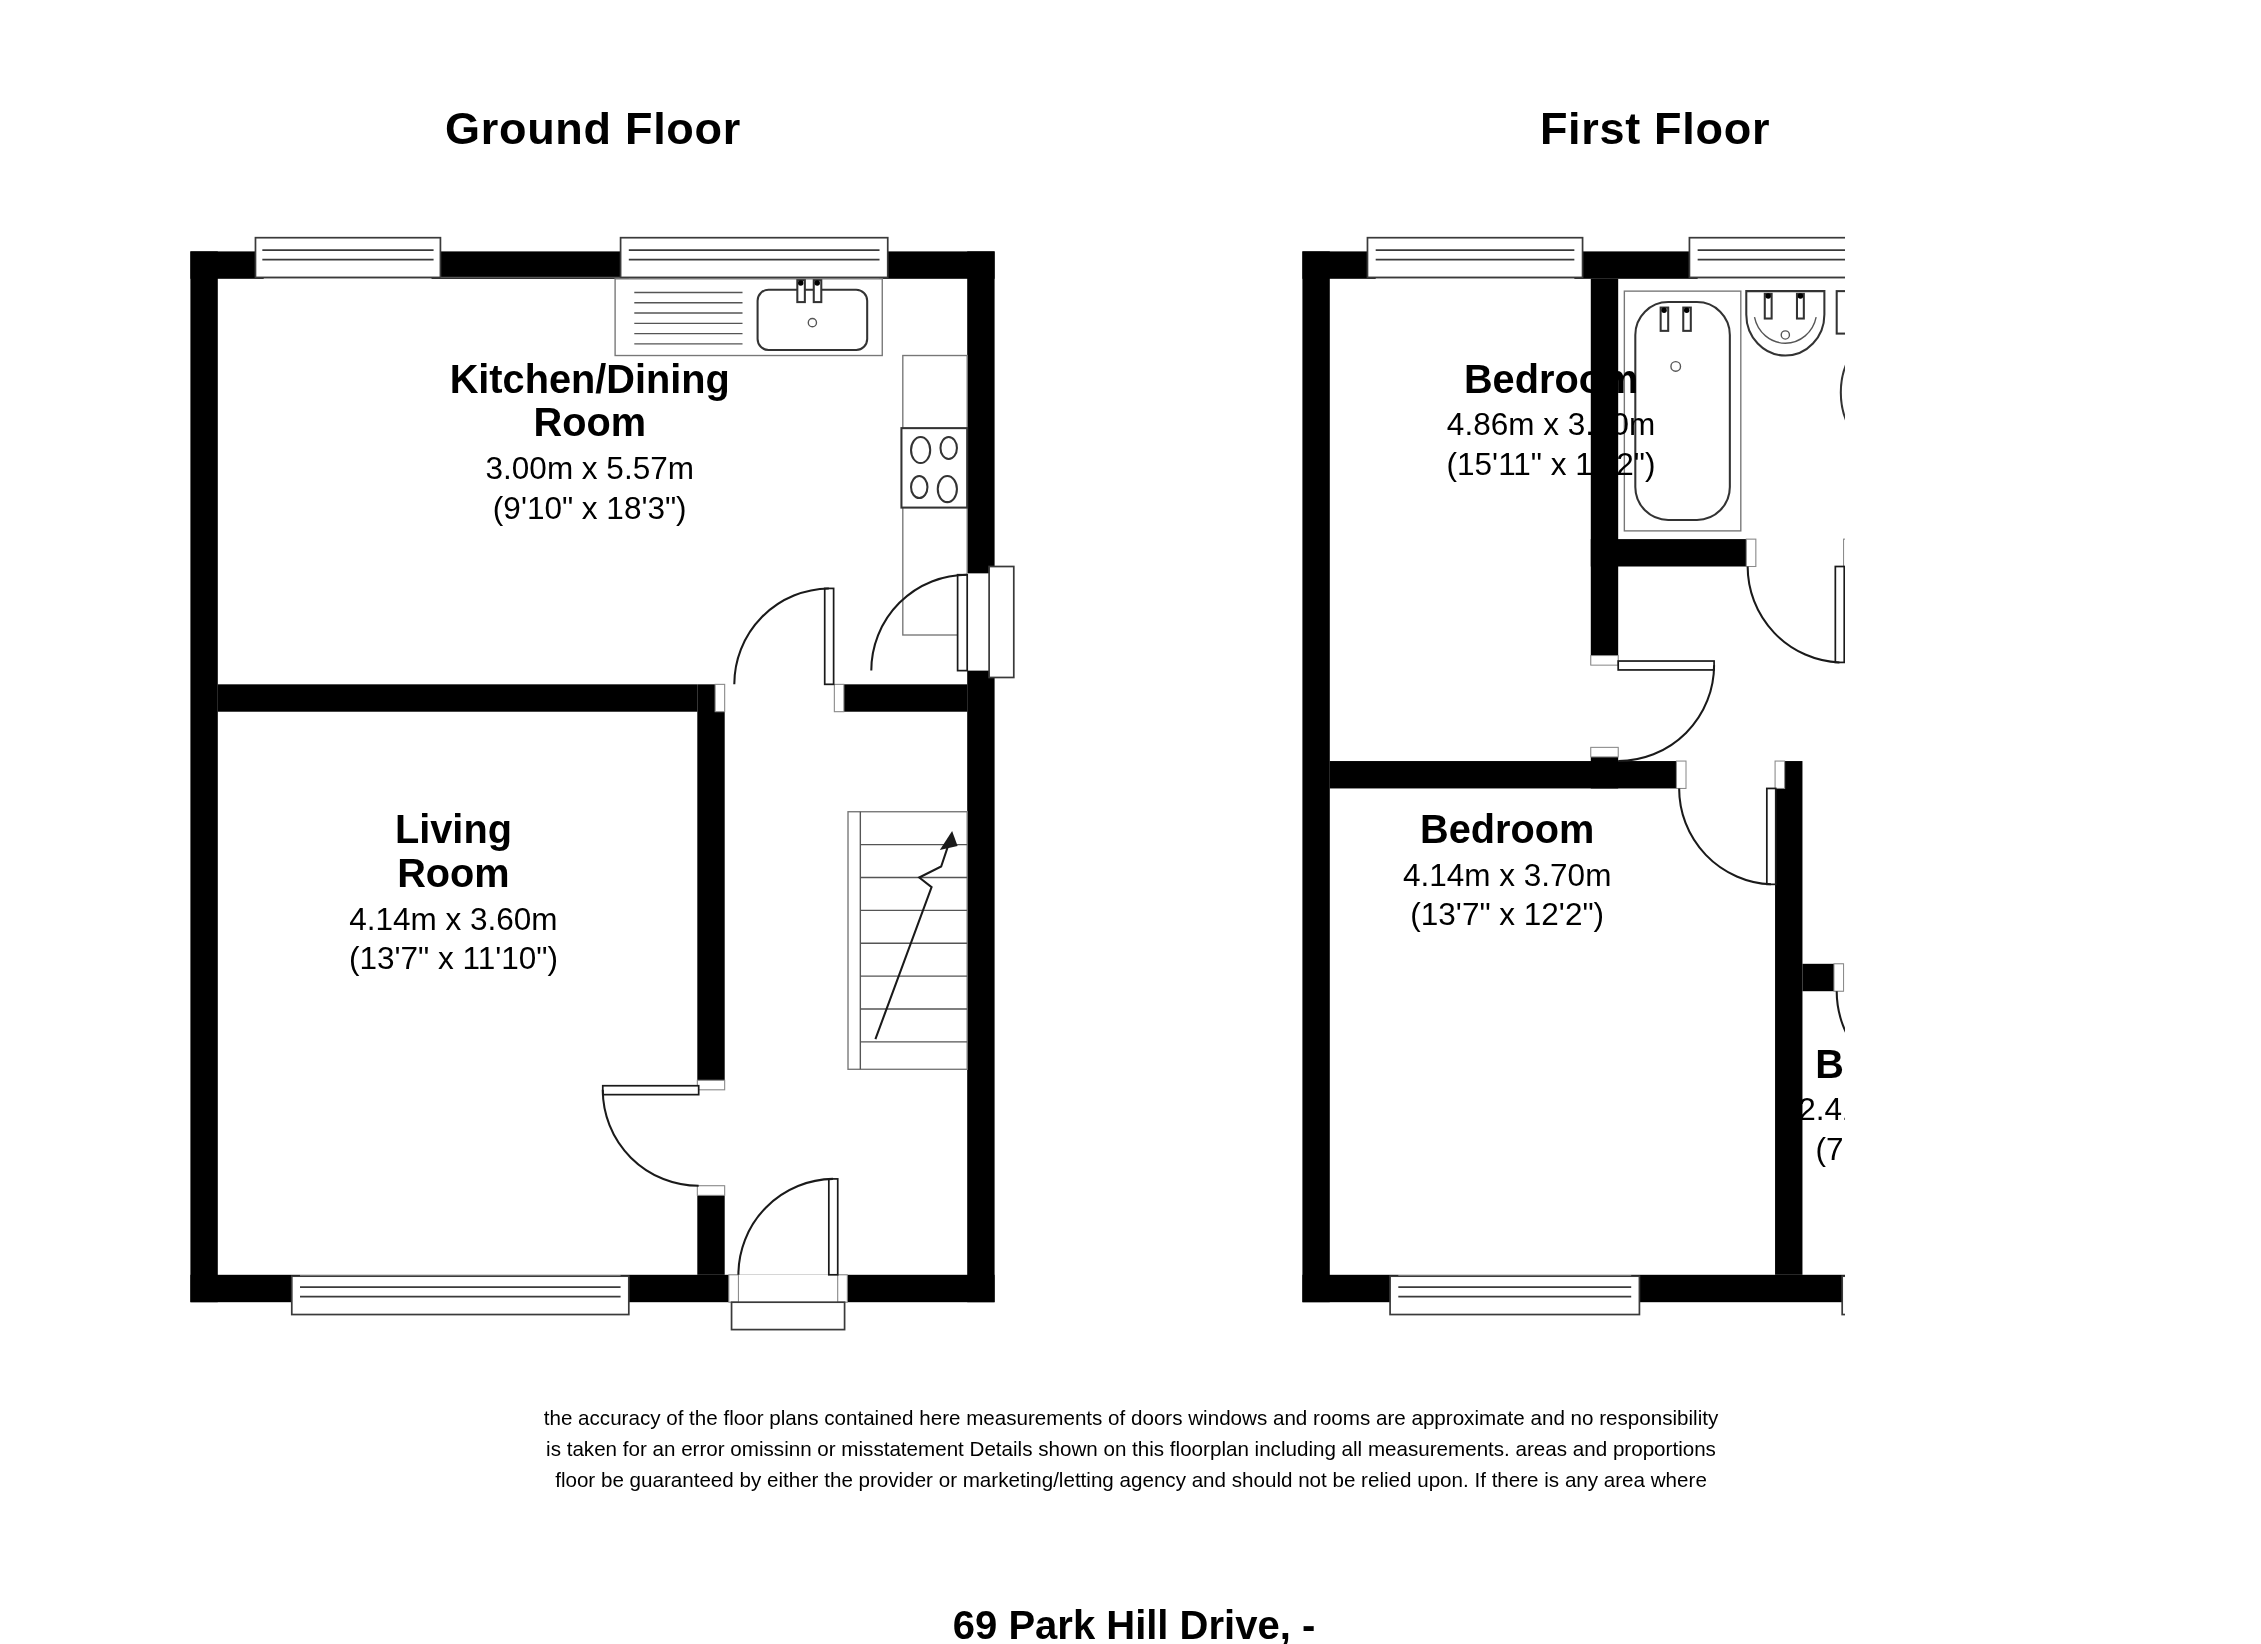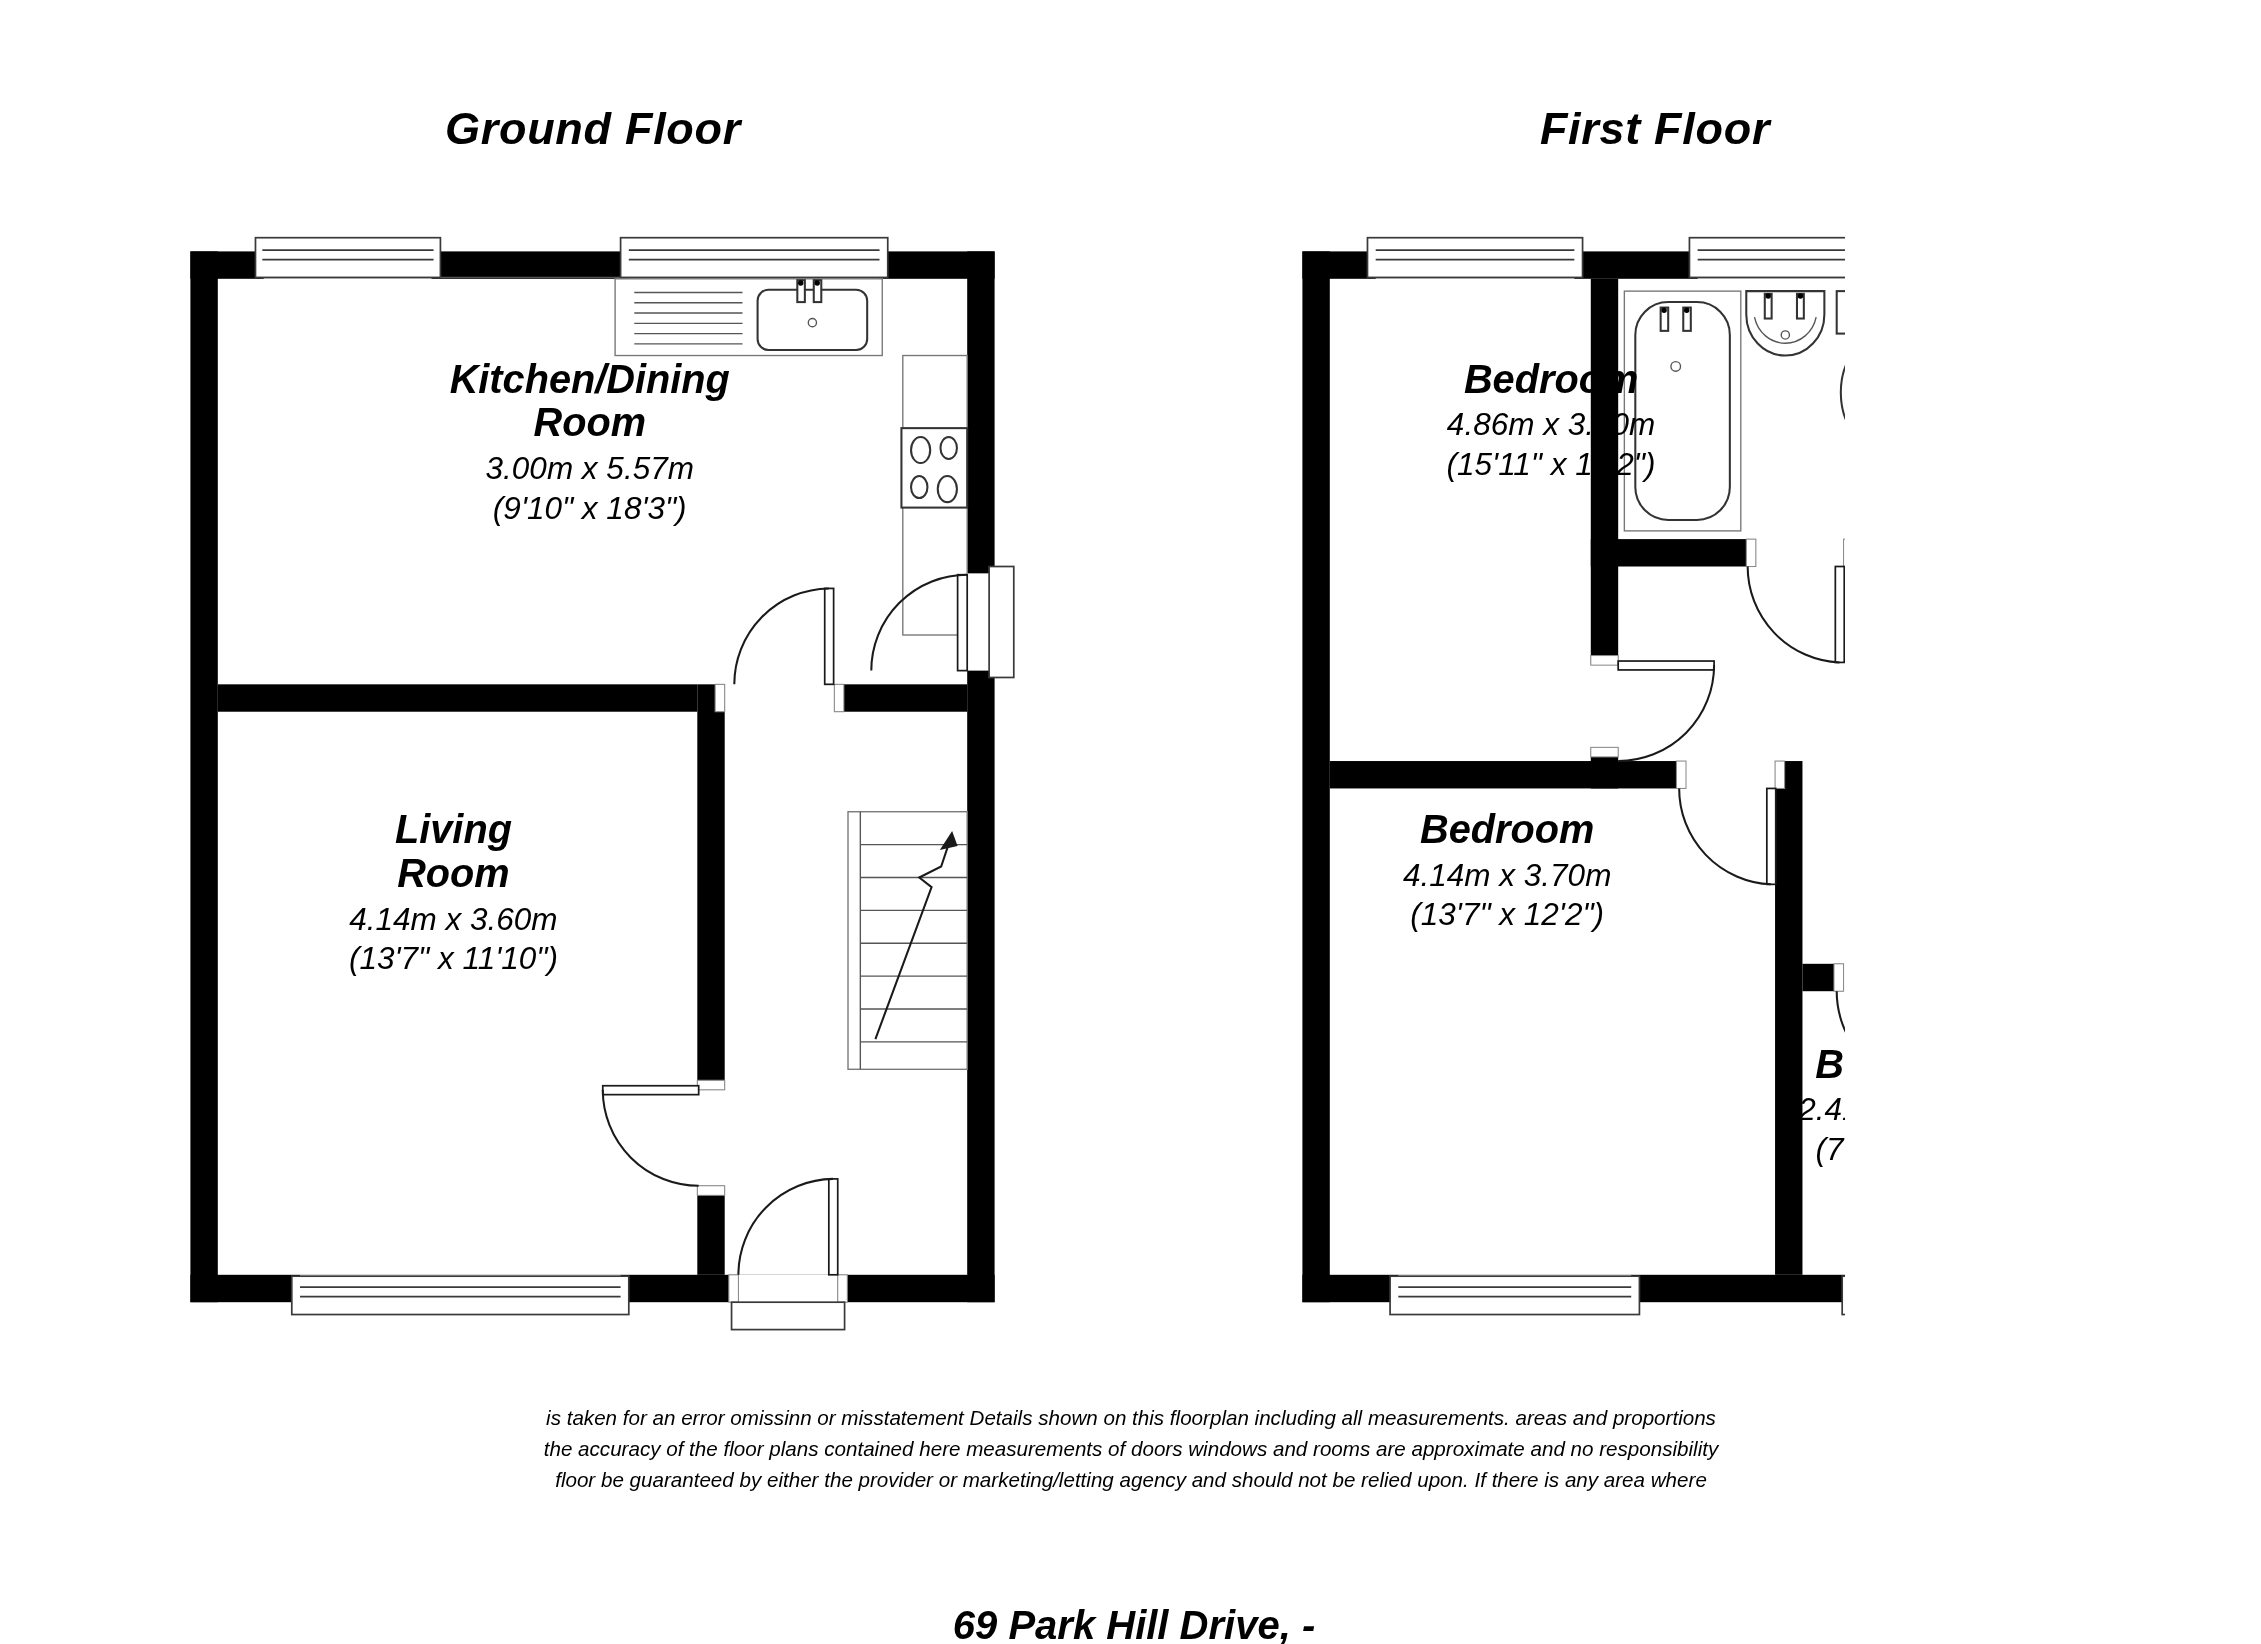--- a/index.html
+++ b/index.html
@@ -1,17 +1,17 @@
 <!DOCTYPE html>
 <html style="font-size:11px"><head>
 <meta charset="utf-8">
 <style>
   html,body{margin:0;padding:0;background:#ffffff;}
   #page{position:relative;width:1845px;height:1645px;background:#ffffff;overflow:hidden;
-        font-family:"Liberation Sans", sans-serif;color:#000;font-style:italic;}
+        font-family:"Liberation Sans", sans-serif;color:#000;}
   .floor-title{position:absolute;transform:translateX(-50%);font-size:45px;font-weight:700;
         letter-spacing:0.7px;white-space:nowrap;}
   .plan-svg{position:absolute;}
   svg text{font-family:"Liberation Sans", sans-serif;fill:#000;}
   text.room-name{font-size:58px;font-weight:700;}
   text.room-dim{font-size:46px;font-weight:400;}
   .wall{fill:#000;}
   .win-frame{fill:#fff;stroke:#3a3a3a;stroke-width:2.5;}
   .win-line{stroke:#3a3a3a;stroke-width:2.5;}
   .gap{fill:#fff;}
@@ -293,21 +293,21 @@
     </g>
     <g>
       <text class="room-name" x="876" y="1206" text-anchor="middle">Bedroom</text>
       <text class="room-dim" x="876" y="1268" text-anchor="middle">2.41m x 2.64m</text>
       <text class="room-dim" x="876" y="1326" text-anchor="middle">(7'11" x 8'8")</text>
     </g>
   </svg>
 
 
   <div id="disclaimer">
+    <div>the accuracy of the floor plans contained here measurements of doors windows and rooms are approximate and no responsibility</div>
     <div>is taken for an error omissinn or misstatement Details shown on this floorplan including all measurements. areas and proportions</div>
-    <div>the accuracy of the floor plans contained here measurements of doors windows and rooms are approximate and no responsibility</div>
     <div>floor be guaranteed by either the provider or marketing/letting agency and should not be relied upon. If there is any area where</div>
   </div>
 
   <div id="address">69 Park Hill Drive, -</div>
 
 </div>
 
 
 </body></html>

